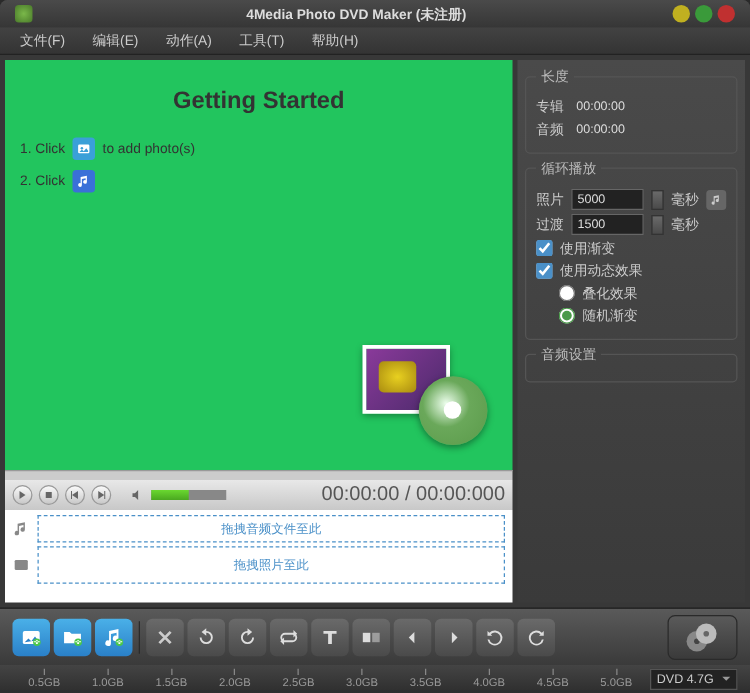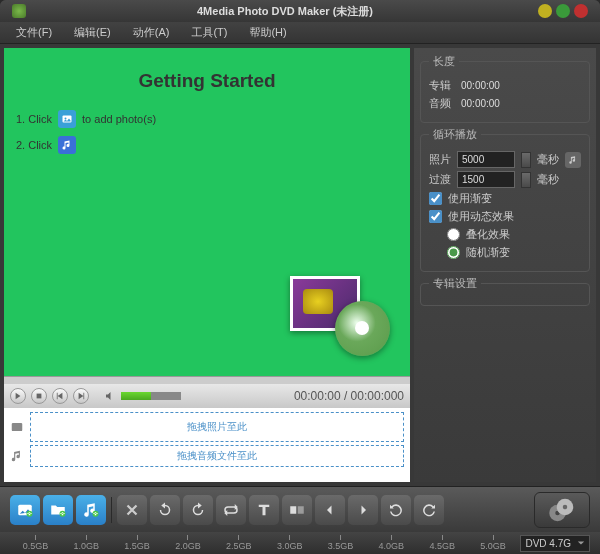--- a/index.html
+++ b/index.html
@@ -27,21 +27,21 @@
 .promo-img::after { content: ""; position: absolute; top: 10px; left: 10px; width: 30px; height: 25px; background: radial-gradient(#e8d020, #a88a10); border-radius: 4px; }
 .promo-disc { width: 55px; height: 55px; border-radius: 50%; background: radial-gradient(circle at 40% 40%, #efe, #6aa85a 40%, #5a9a4a); position: absolute; bottom: 0; right: 0; box-shadow: 0 2px 6px rgba(0,0,0,.4); }
 .promo-disc::after { content: ""; position: absolute; top: 20px; left: 20px; width: 14px; height: 14px; background: #fff; border-radius: 50%; }
 .progress-strip { height: 8px; background: #ccc; border-top: 1px solid #999; }
 .playback { height: 24px; background: linear-gradient(#e8e8e8, #c8c8c8); display: flex; align-items: center; padding: 0 6px; gap: 5px; }
 .pb-btn { width: 16px; height: 16px; border-radius: 50%; background: linear-gradient(#fafafa, #c8c8c8); border: 1px solid #999; cursor: pointer; display: flex; align-items: center; justify-content: center; }
 .pb-btn svg { width: 8px; height: 8px; fill: #666; }
 .vol-icon { width: 12px; height: 12px; fill: #666; margin-left: 10px; }
 .vol-bar { width: 60px; height: 8px; background: #888; position: relative; }
 .vol-fill { height: 100%; width: 50%; background: linear-gradient(#6ad830, #4aa820); }
-.time { color: #555; font-size: 12px; margin-left: auto; }
+.time { color: #555; font-size: 16px; margin-left: auto; }
 .tracks { background: #fff; padding: 4px 6px; height: 74px; }
 .track { display: flex; align-items: center; gap: 6px; margin-bottom: 3px; }
 .track-icon { width: 14px; height: 14px; fill: #888; }
 .track-drop { flex: 1; border: 1px dashed #4a90c8; height: 30px; display: flex; align-items: center; justify-content: center; color: #4a90c8; font-size: 10px; }
 .right { width: 182px; background: linear-gradient(#4a4a4a, #3a3a3a); padding: 6px; display: flex; flex-direction: column; gap: 4px; color: #ccc; font-size: 11px; }
 .rlabel { color: #aaa; font-size: 11px; }
 fieldset { border: 1px solid #555; border-radius: 4px; padding: 6px 8px 8px; }
 legend { font-size: 11px; padding: 0 4px; color: #bbb; }
 .row { display: flex; align-items: center; gap: 6px; margin: 3px 0; }
 .val-box { background: #222; border: 1px solid #666; padding: 2px 4px; color: #ddd; font-size: 10px; width: 58px; }
@@ -144,29 +144,29 @@
             <path d="M4 9v6h4l5 5V4L8 9H4z"></path>
           </svg>
         <div class="vol-bar">
             <div class="vol-fill"></div>
           </div>
         <div class="time">00:00:00 / 00:00:000</div>
       </div>
       <div class="tracks">
         <div class="track">
           <svg class="track-icon" viewBox="0 0 24 24">
-              <rect x="3" y="5" width="18" height="14" rx="2"></rect>
-            </svg>
-          <div class="track-drop">拖拽照片至此</div>
+              <path d="M9 18a3 3 0 1 1-2-2.8V5l10-2v10a3 3 0 1 1-2-2.8V7l-6 1.2V18z"></path>
+            </svg>
+          <div class="track-drop" style="height:22px">拖拽音频文件至此</div>
         </div>
         <div class="track">
           <svg class="track-icon" viewBox="0 0 24 24">
-              <path d="M9 18a3 3 0 1 1-2-2.8V5l10-2v10a3 3 0 1 1-2-2.8V7l-6 1.2V18z"></path>
-            </svg>
-          <div class="track-drop" style="height:22px">拖拽音频文件至此</div>
+              <rect x="3" y="5" width="18" height="14" rx="2"></rect>
+            </svg>
+          <div class="track-drop">拖拽照片至此</div>
         </div>
       </div>
     </div>
 
     <div class="right">
       <fieldset>
         <legend>长度</legend>
         <div class="row">
           <span>专辑</span>
           <span class="val-box" style="background:transparent;border:none">00:00:00</span>
@@ -208,21 +208,21 @@
               <input type="radio" name="gr" style="">
               <span>叠化效果</span>
             </label>
           <label class="chk chk-green">
               <input type="radio" name="gr" checked="" style="">
               <span>随机渐变</span>
             </label>
         </div>
       </fieldset>
       <fieldset>
-        <legend>专辑设置</legend>
+        <legend>音频设置</legend>
       </fieldset>
     </div>
   </div>
 
   <div class="toolbar">
     <div class="tb-btn primary">
         <svg viewBox="0 0 24 24">
           <rect x="3" y="5" width="18" height="14" rx="2"></rect>
           <path d="M5 17l4-4 3 3 4-5 3 4" fill="#2a80c8"></path>
           <circle cx="18" cy="17" r="4" fill="#4ac84a"></circle>

